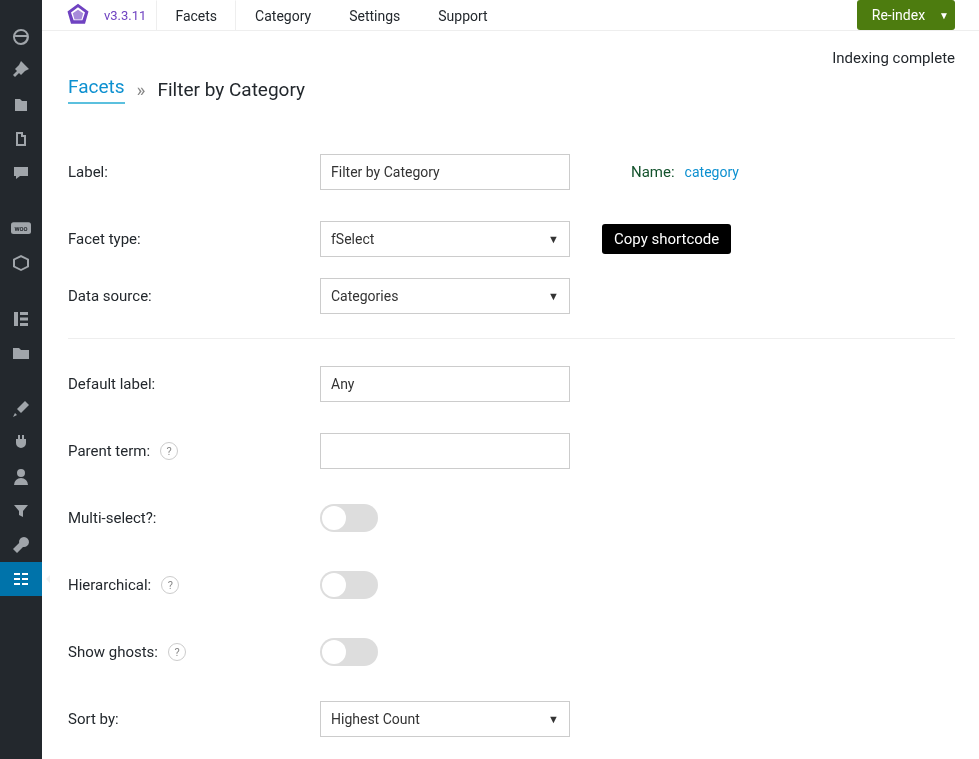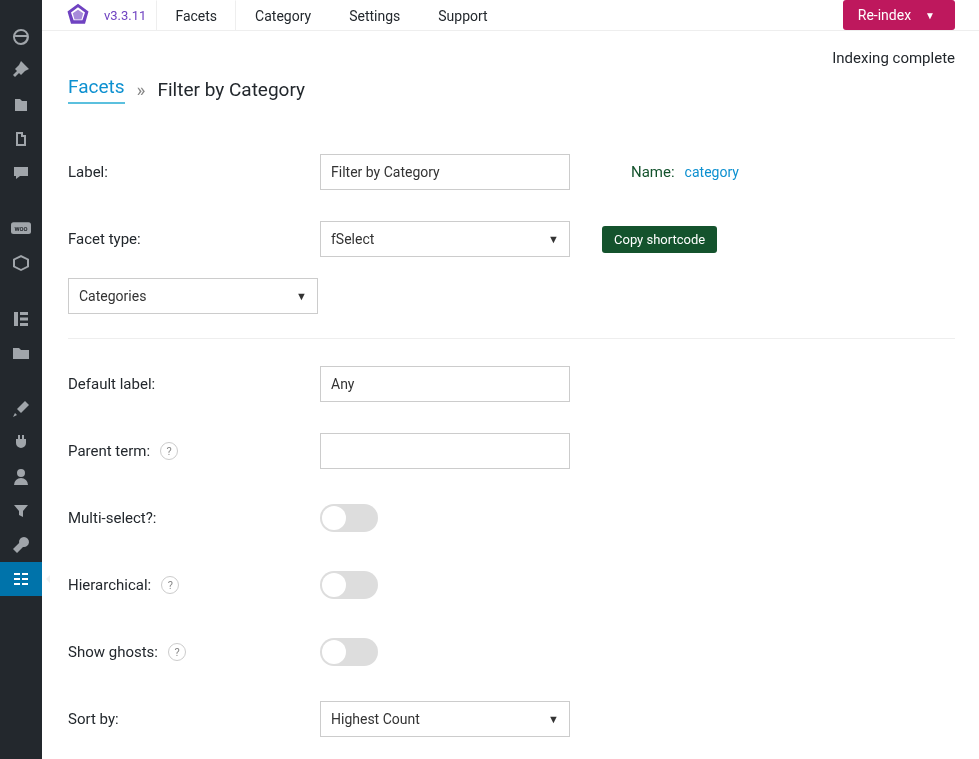--- a/index.html
+++ b/index.html
@@ -16,24 +16,24 @@
 .topbar { display:flex; align-items:center; height:46px; border-bottom:1px solid #eee; padding: 0 24px 0 22px; }
 .logo { display:flex; align-items:center; margin-right: 12px; }
 .logo svg { width:28px; height:28px; }
 .version { color:#6f42c1; font-size:13px; margin-right: 10px;}
 .tabs { display:flex; height:100%;}
 .tab { padding: 0 18px; display:flex; align-items:center; color:#23282d; font-size:14px; cursor:pointer; border-top:1px solid transparent; border-left:1px solid transparent; border-right:1px solid transparent;}
 .tab.active { border-left:1px solid #eee; border-right:1px solid #eee; background:#fff;}
 .tab.active { position:relative; }
 .top-actions { margin-left:auto; display:flex; gap:10px; }
 .btn { border:none; padding:7px 15px; font-size:14px; border-radius:3px; cursor:pointer; color:#fff; display:flex; align-items:center; gap:14px;}
-.btn-reindex { background:#be185d; padding-right:20px;}
+.btn-reindex { background:#4d7c0f; padding-right:6px;}
 .btn-reindex .caret { font-size:10px; }
 .btn-save { background:#5bc0de; }
-.btn-copy { background:#14532d; font-size:13px; padding:6px 12px;}
+.btn-copy { background:#000000; font-size:15px; padding:6px 12px;}
 
 .status-row { padding: 18px 24px 0 0; text-align:right; color:#23282d; font-size:15px; }
 
 .content { padding: 0 24px 24px 26px; }
 .breadcrumb { display:flex; align-items:center; gap:12px; font-size:19px; color:#23282d; padding: 8px 0 22px; }
 .breadcrumb a { color: #0d90d0; text-decoration:none; border-bottom:2px solid #5bc0de; padding-bottom:4px; }
 .breadcrumb .sep { color:#888; }
 .breadcrumb .current { color:#23282d; }
 
 .form { display:flex; flex-direction:column; gap:11px; }
@@ -190,20 +190,21 @@
             <span>fSelect</span>
             <span class="arrow">▼</span>
           </div>
         </div>
         <div class="extra-col">
           <button class="btn btn-copy">Copy shortcode</button>
         </div>
       </div>
 
       <div class="row bordered">
+        <div class="label-col">Data source:</div>
         <div class="input-col">
           <div class="select">
             <span>Categories</span>
             <span class="arrow arrow-wide">▼</span>
           </div>
         </div>
       </div>
 
       <div class="row">
         <div class="label-col">Default label:</div>

